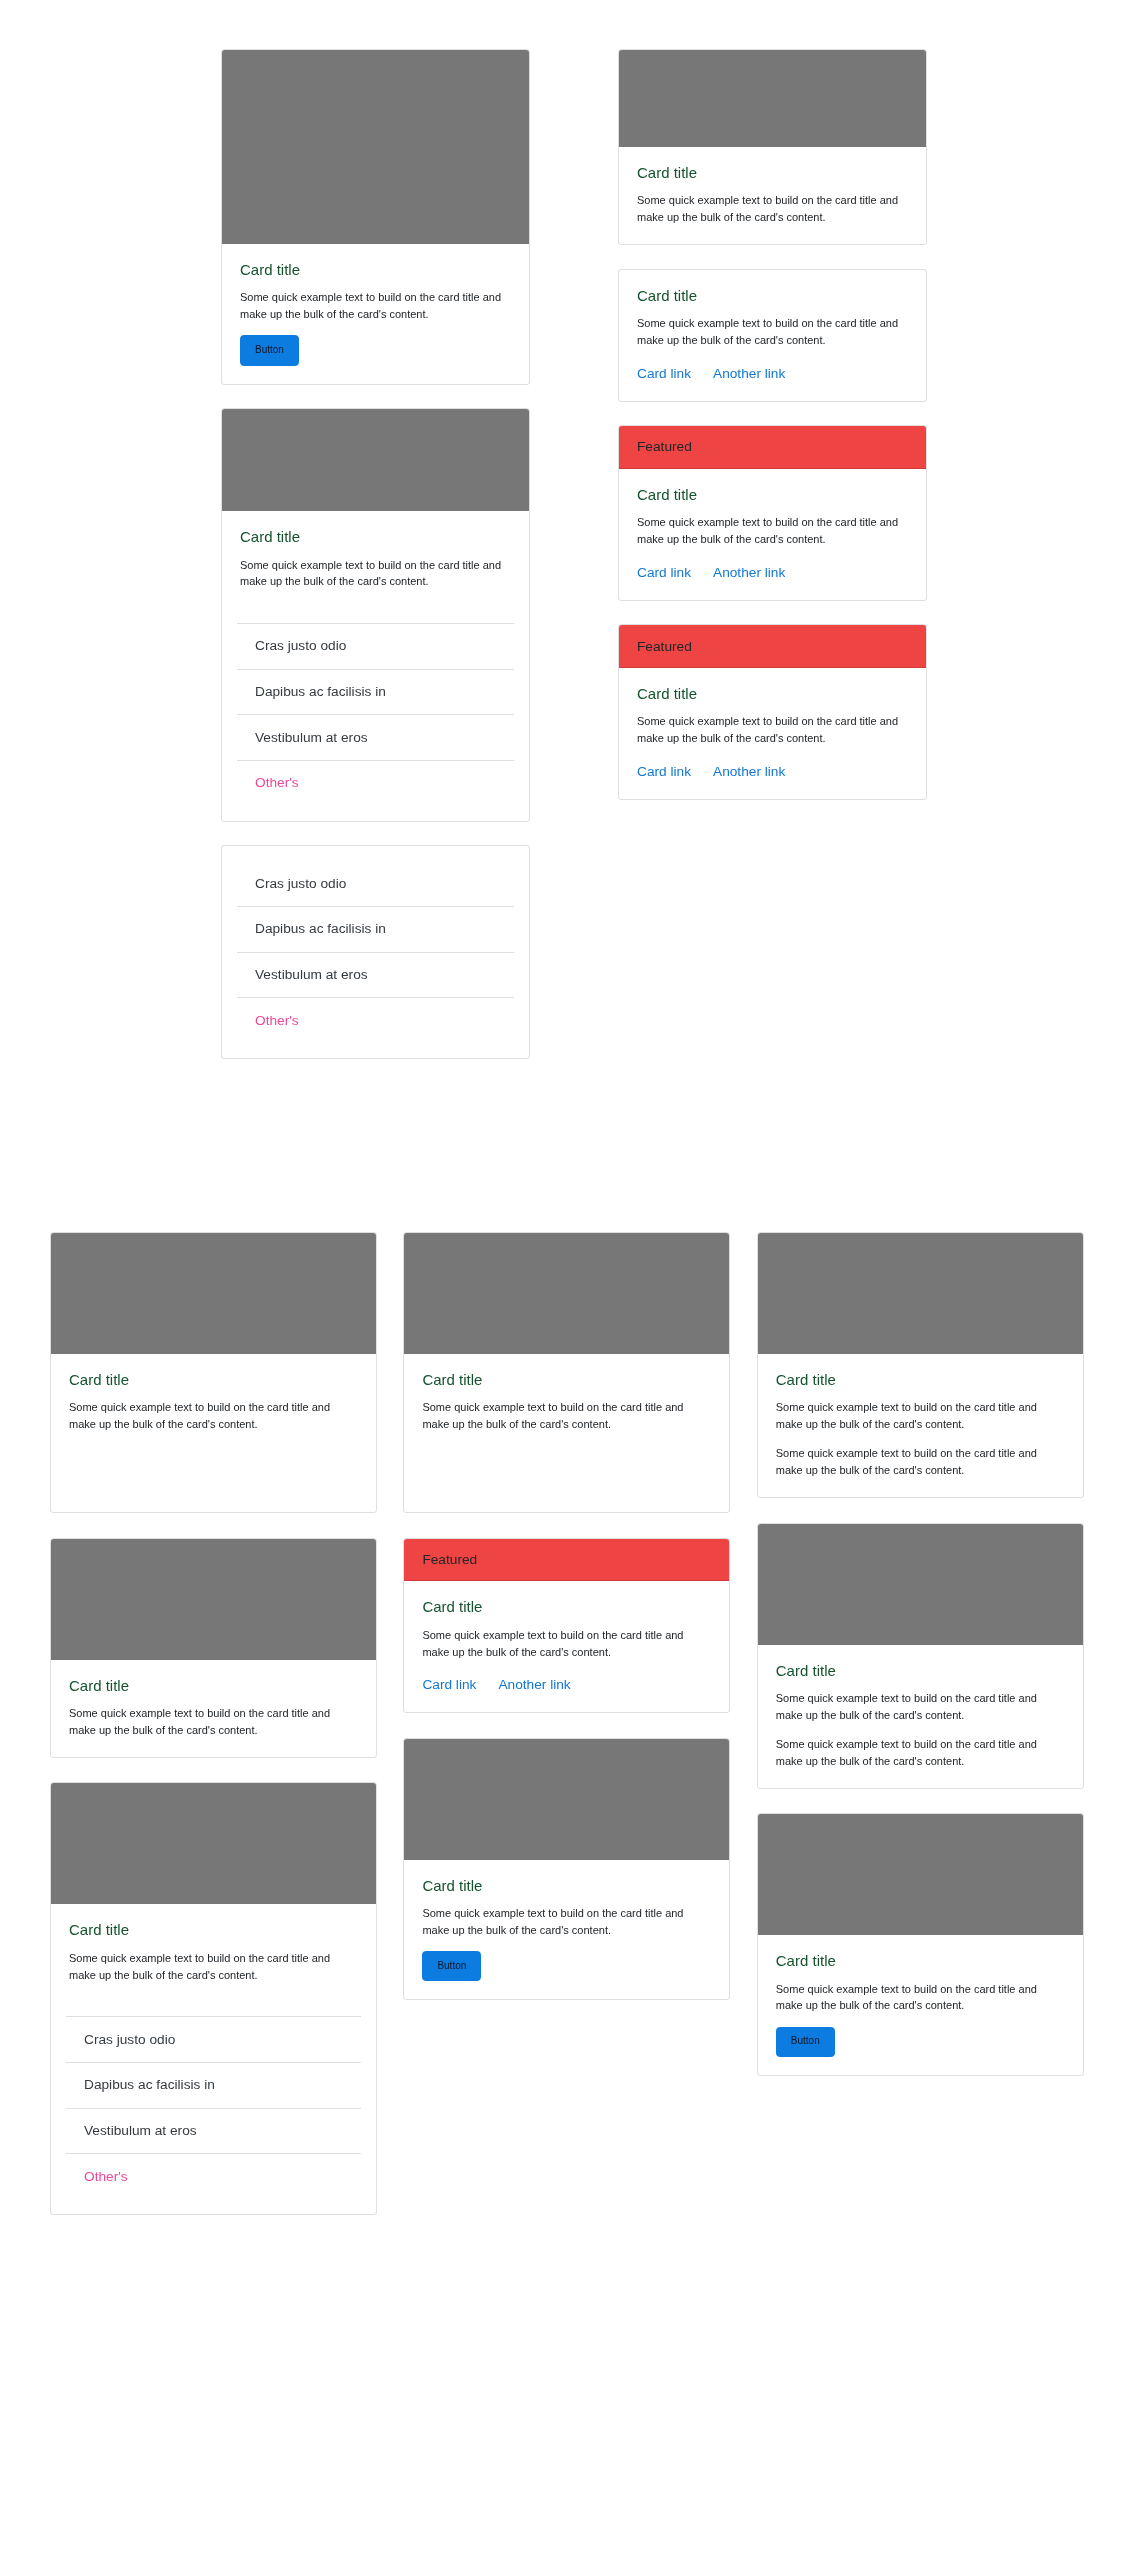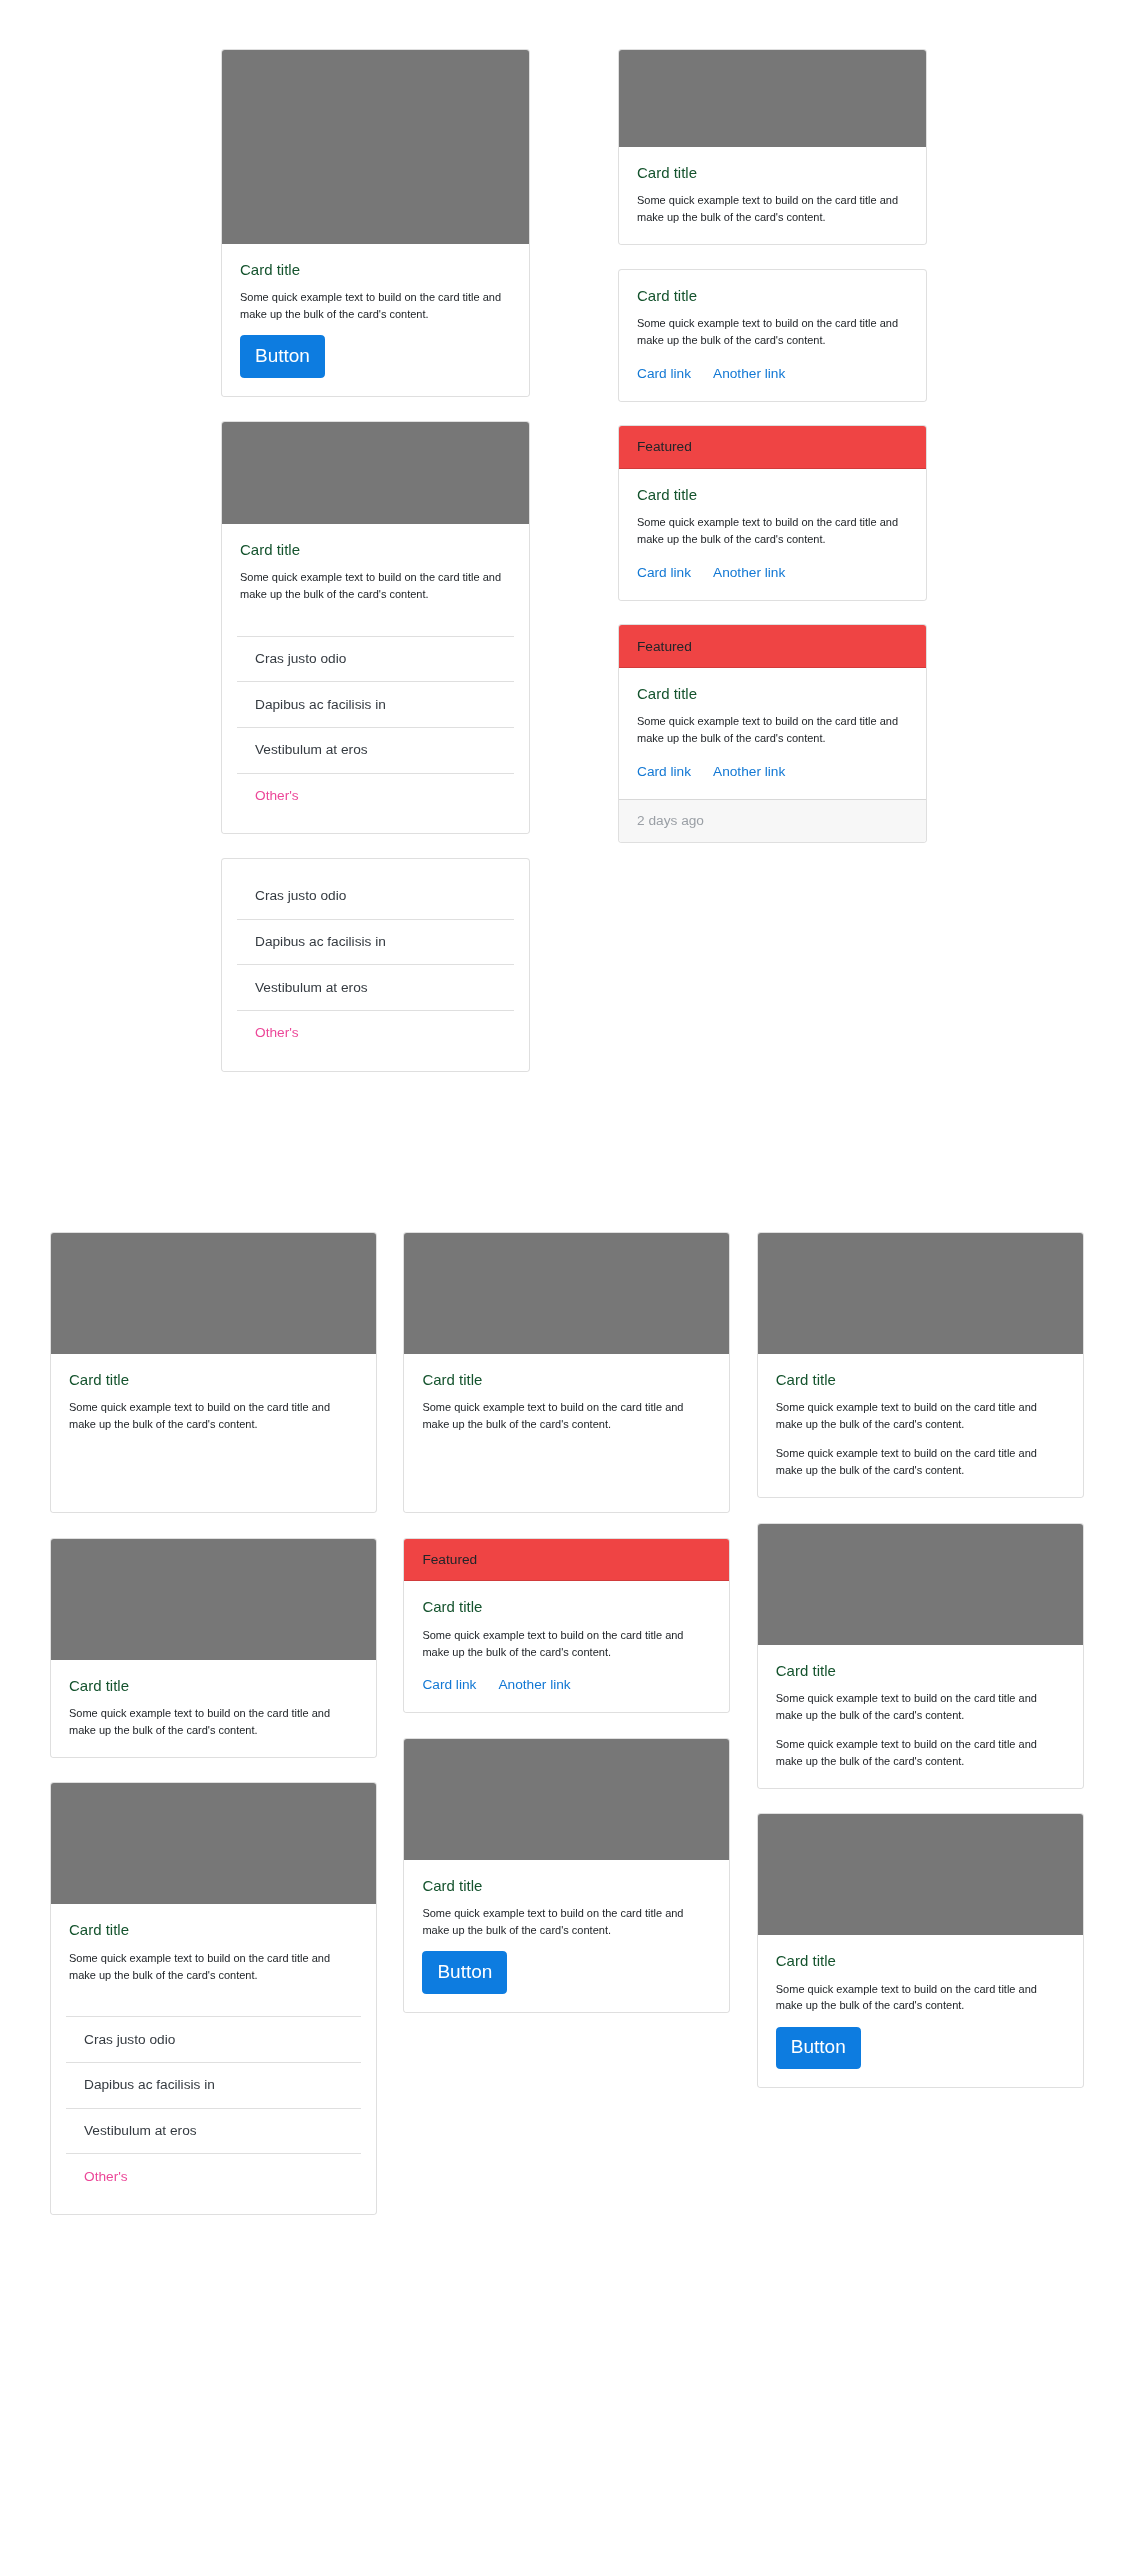--- a/index.html
+++ b/index.html
@@ -62,23 +62,23 @@
     background: #f7f7f7;
     border-top: 0.9px solid rgba(0,0,0,.125);
     font-size: 13.7px;
     line-height: 1.4;
     color: #9a9fa5;
   }
   .btn-primary {
     display: inline-block;
     background: #0d7ce0;
     border: 0.9px solid #0d7ce0;
-    color: #ffffff;
+    color: #0f172a;
     font-family: "Liberation Sans", sans-serif;
-    font-size: 19px;
+    font-size: 10px;
     line-height: 1.4;
     padding: 6.6px 14px 7.6px 14px;
     border-radius: 3.8px;
     cursor: pointer;
     text-decoration: none;
   }
   .card-links {
     margin-top: 16px;
     display: flex;
     gap: 22px;
@@ -211,21 +211,20 @@
         <div class="card">
           <div class="card-header">Featured</div>
           <div class="card-body">
             <div class="card-title">Card title</div>
             <p class="card-text">Some quick example text to build on the card title and make up the bulk of the card's content.</p>
             <div class="card-links">
               <a class="card-link">Card link</a>
               <a class="card-link">Another link</a>
             </div>
           </div>
-          <div class="card-footer">2 days ago</div>
         </div>
 
       </div>
     </div>
   </div>
 
   <div class="section-bottom">
     <div class="masonry3">
 
       <div class="gcol">

